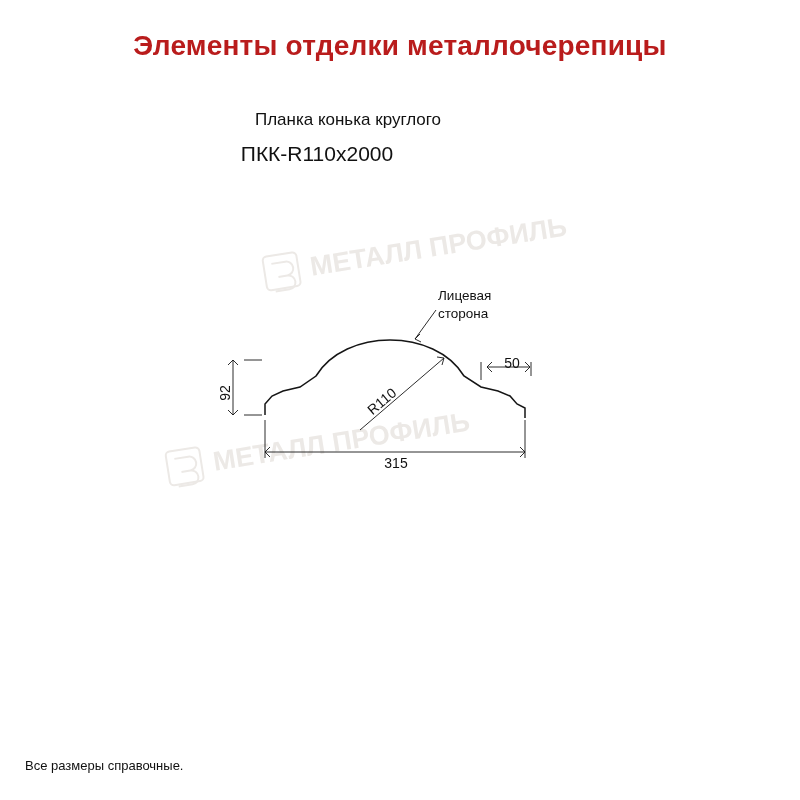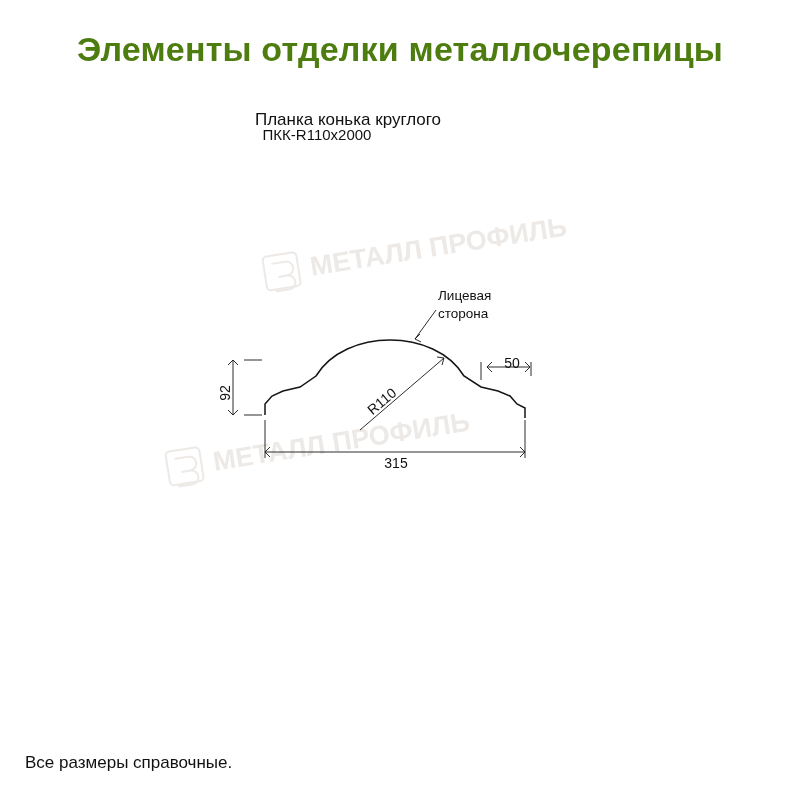--- a/index.html
+++ b/index.html
@@ -18,55 +18,55 @@
   .page {
     position: absolute;
     inset: 0;
   }
   .title {
     position: absolute;
     top: 30px;
     left: 0;
     width: 800px;
     text-align: center;
-    font-size: 34px;
+    font-size: 28px;
     font-weight: bold;
     letter-spacing: 0.2px;
-    color: #4d7c0f;
+    color: #b91c1c;
   }
   .subtitle {
     position: absolute;
     top: 110px;
     left: 0;
     width: 696px;
     text-align: center;
     font-size: 17px;
     color: #111111;
   }
   .code {
     position: absolute;
-    top: 126px;
+    top: 142px;
     left: 0;
     width: 634px;
     text-align: center;
-    font-size: 15px;
+    font-size: 21px;
     color: #111111;
   }
   .drawing {
     position: absolute;
     top: 180px;
     left: 0;
     width: 800px;
     height: 420px;
   }
   .footnotes {
     position: absolute;
     left: 25px;
     bottom: 24px;
-    font-size: 17px;
+    font-size: 13px;
     line-height: 1.45;
     color: #111111;
     text-align: right;
   }
   .footnotes div {
     white-space: nowrap;
   }
   svg { display: block; }
   .wm {
     fill: none;

